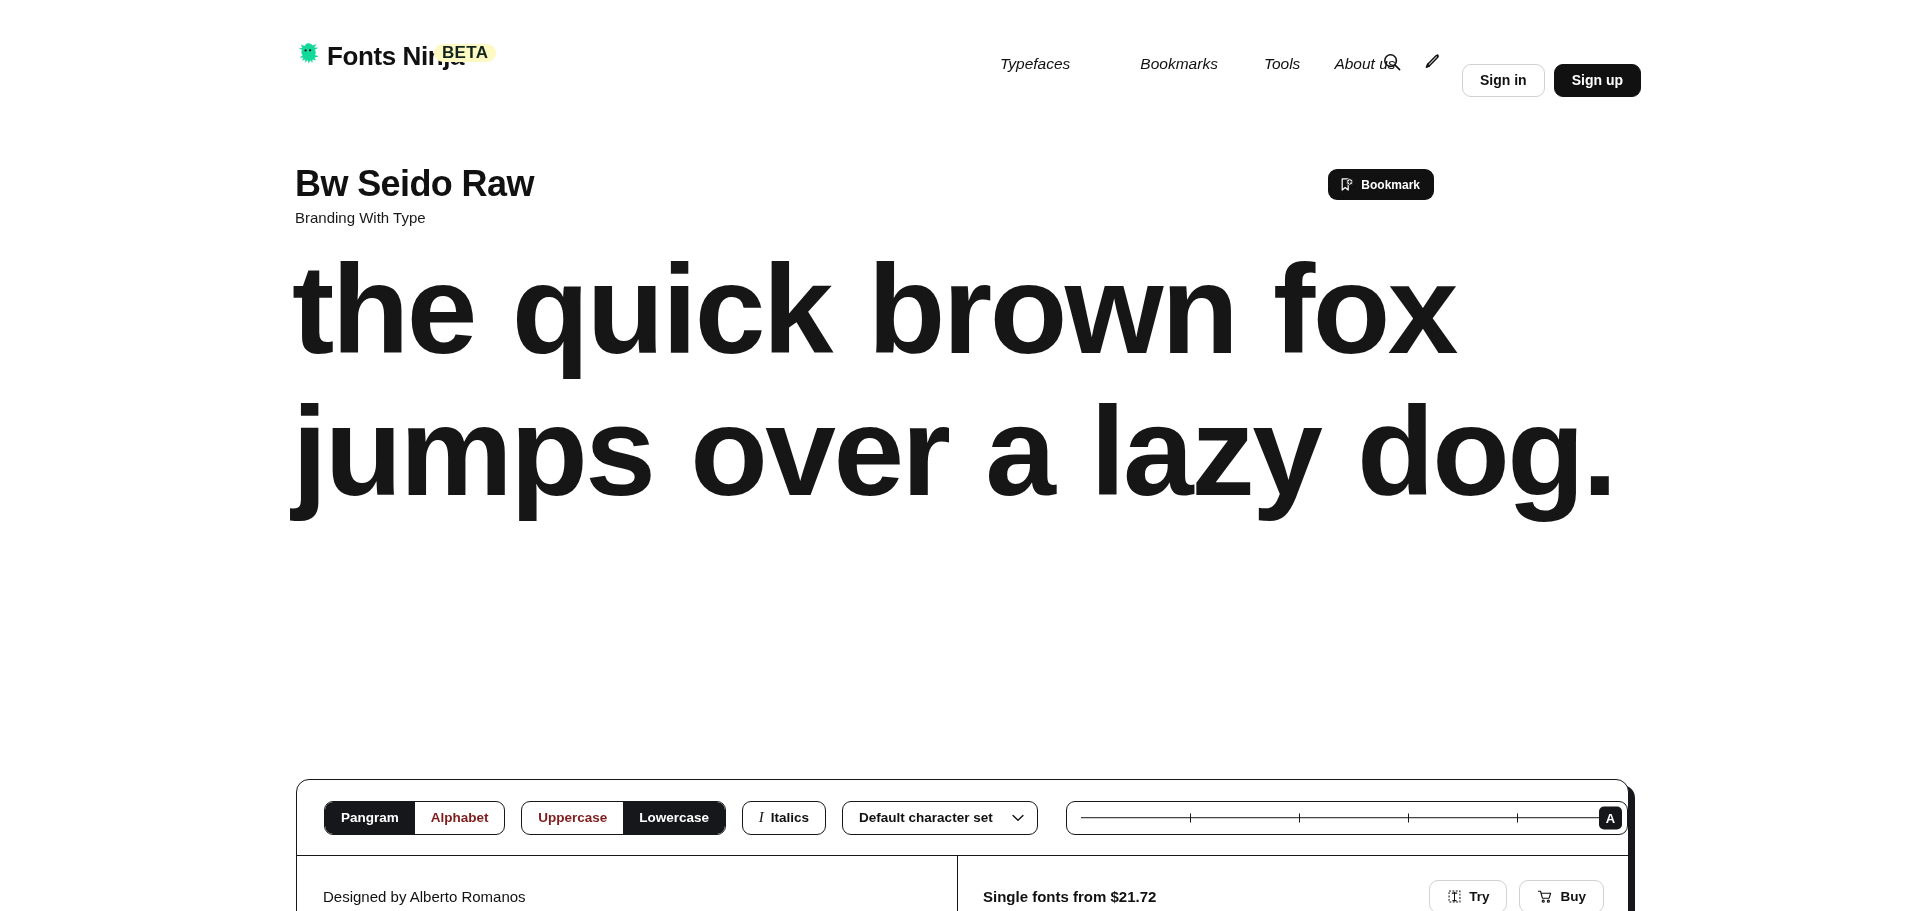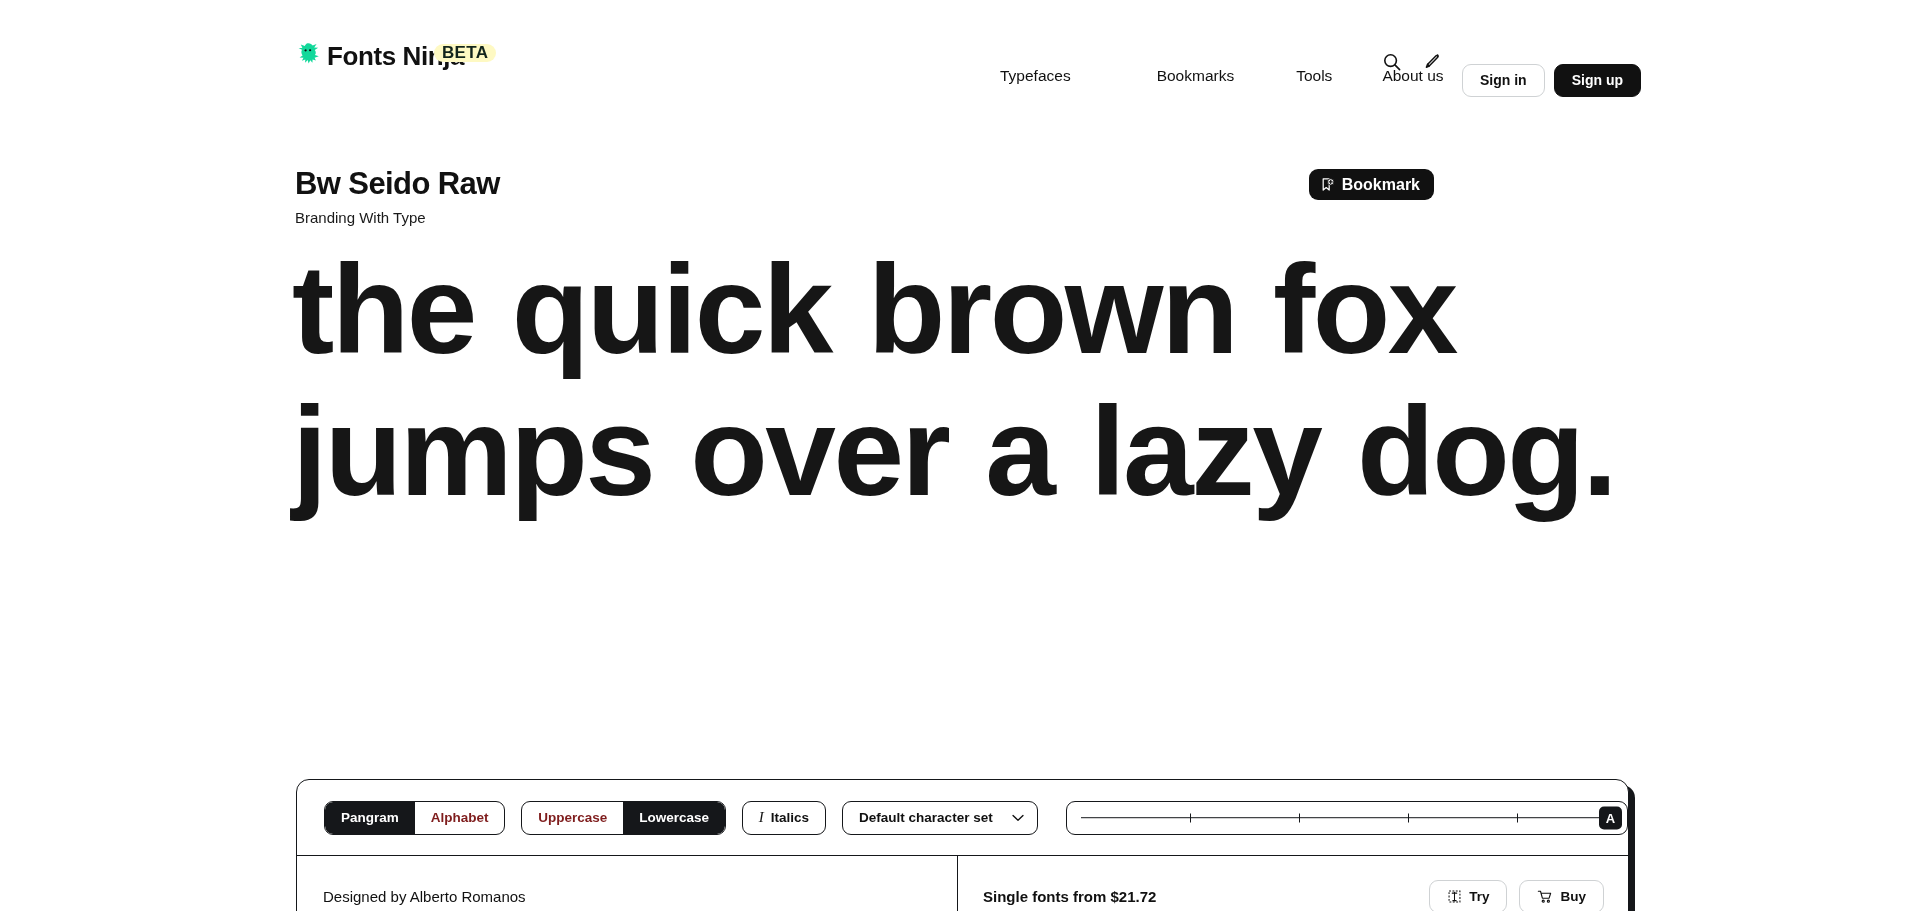--- a/index.html
+++ b/index.html
@@ -51,25 +51,26 @@
     font-weight: 700;
     letter-spacing: 0.3px;
     padding: 3px 8px 3px 8px;
     border-radius: 9px;
     line-height: 12px;
   }
 
   .nav {
     position: absolute;
     left: 1000px;
-    top: 64px;
-    display: flex;
-    align-items: center;
-    gap: 16px;
+    top: 52px;
+    display: flex;
+    align-items: center;
+    gap: 0px;
     height: 24px;
+    font-style: italic;
   }
   .nav-link {
     font-size: 15.5px;
     color: #111111;
     text-decoration: none;
     line-height: 24px;
     white-space: nowrap;
     cursor: pointer;
   }
   .nav-gap-1 { margin-right: 70px; }
@@ -117,21 +118,21 @@
     height: 33px;
     padding: 0 17px;
     cursor: pointer;
     font-family: "Liberation Sans", sans-serif;
     line-height: 31px;
   }
 
   
   .title-block { position: absolute; left: 295px; top: 166px; }
   .font-title {
-    font-size: 31px;
+    font-size: 36px;
     font-weight: 700;
     letter-spacing: -0.6px;
     color: #111111;
     line-height: 36px;
   }
   .foundry {
     font-size: 15px;
     color: #1a1a1a;
     line-height: 20px;
     margin-top: 6px;
@@ -140,21 +141,21 @@
   .bookmark-btn {
     position: absolute;
     right: 486px;
     top: 169px;
     background: #111111;
     color: #ffffff;
     border: none;
     border-radius: 9px;
     height: 31px;
     padding: 0 14px 0 11px;
-    font-size: 16px;
+    font-size: 12px;
     font-weight: 600;
     display: flex;
     align-items: center;
     gap: 7px;
     cursor: pointer;
     font-family: "Liberation Sans", sans-serif;
   }
   .bookmark-btn svg { display: block; }
 
   

